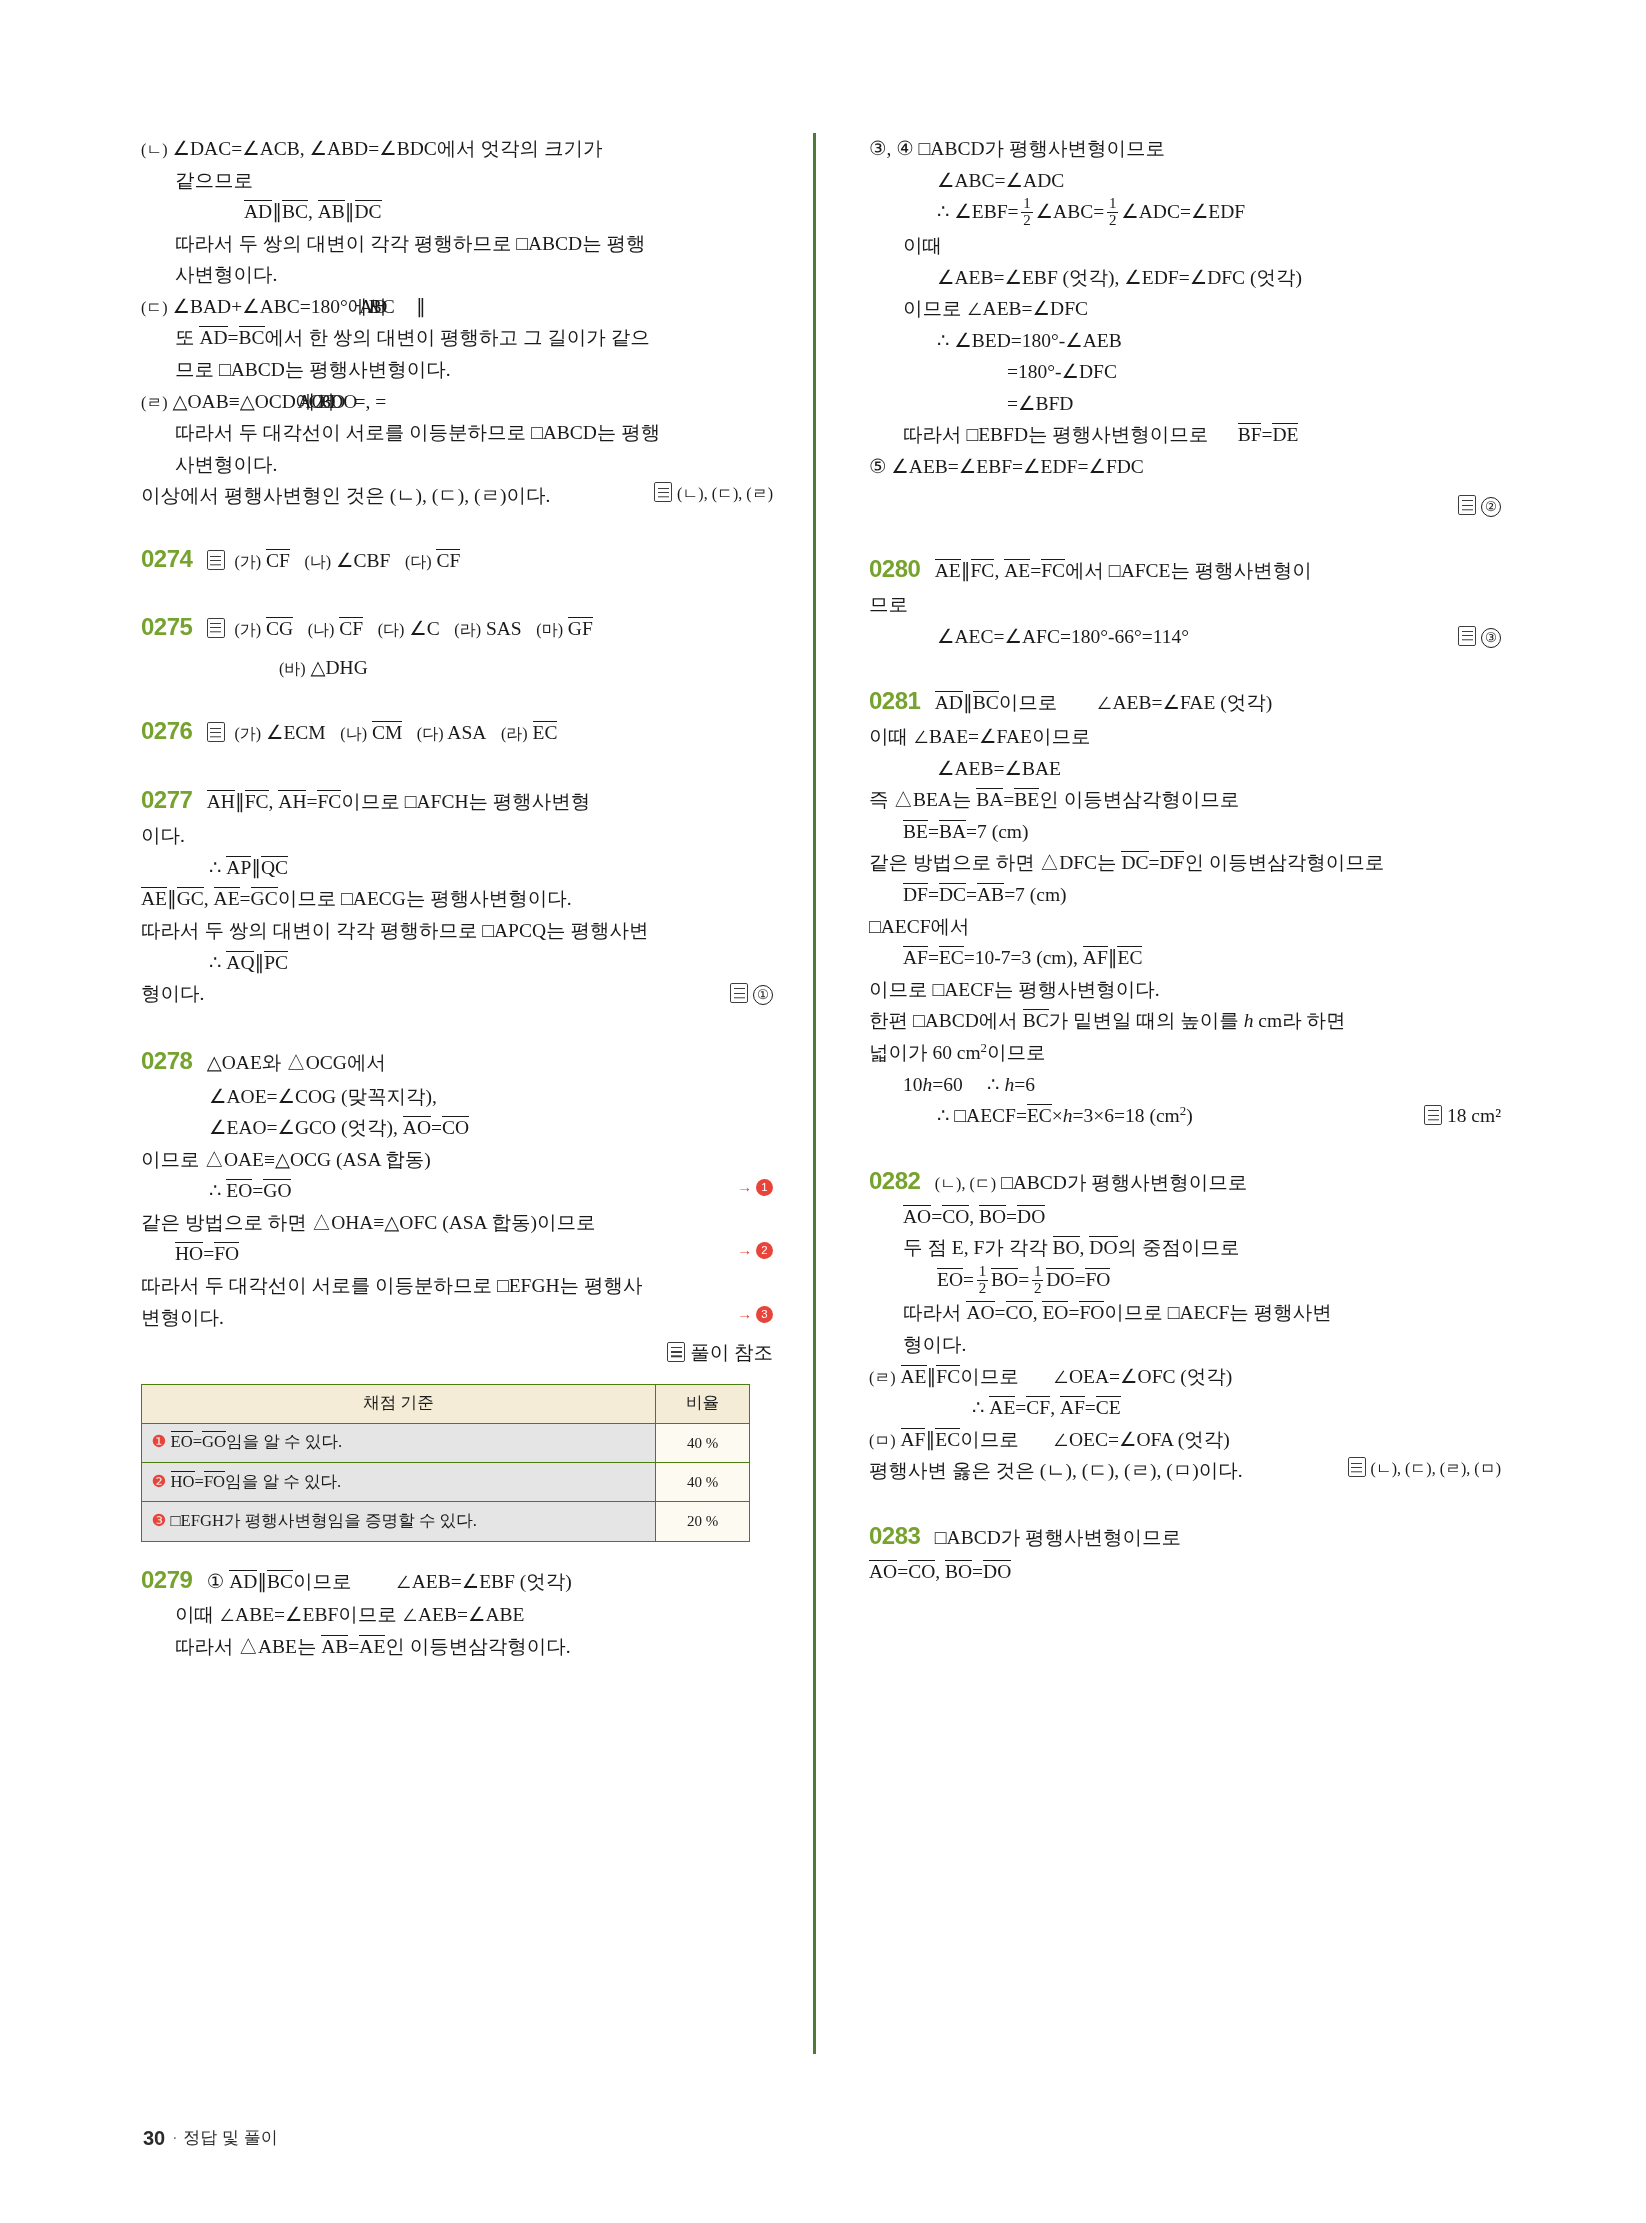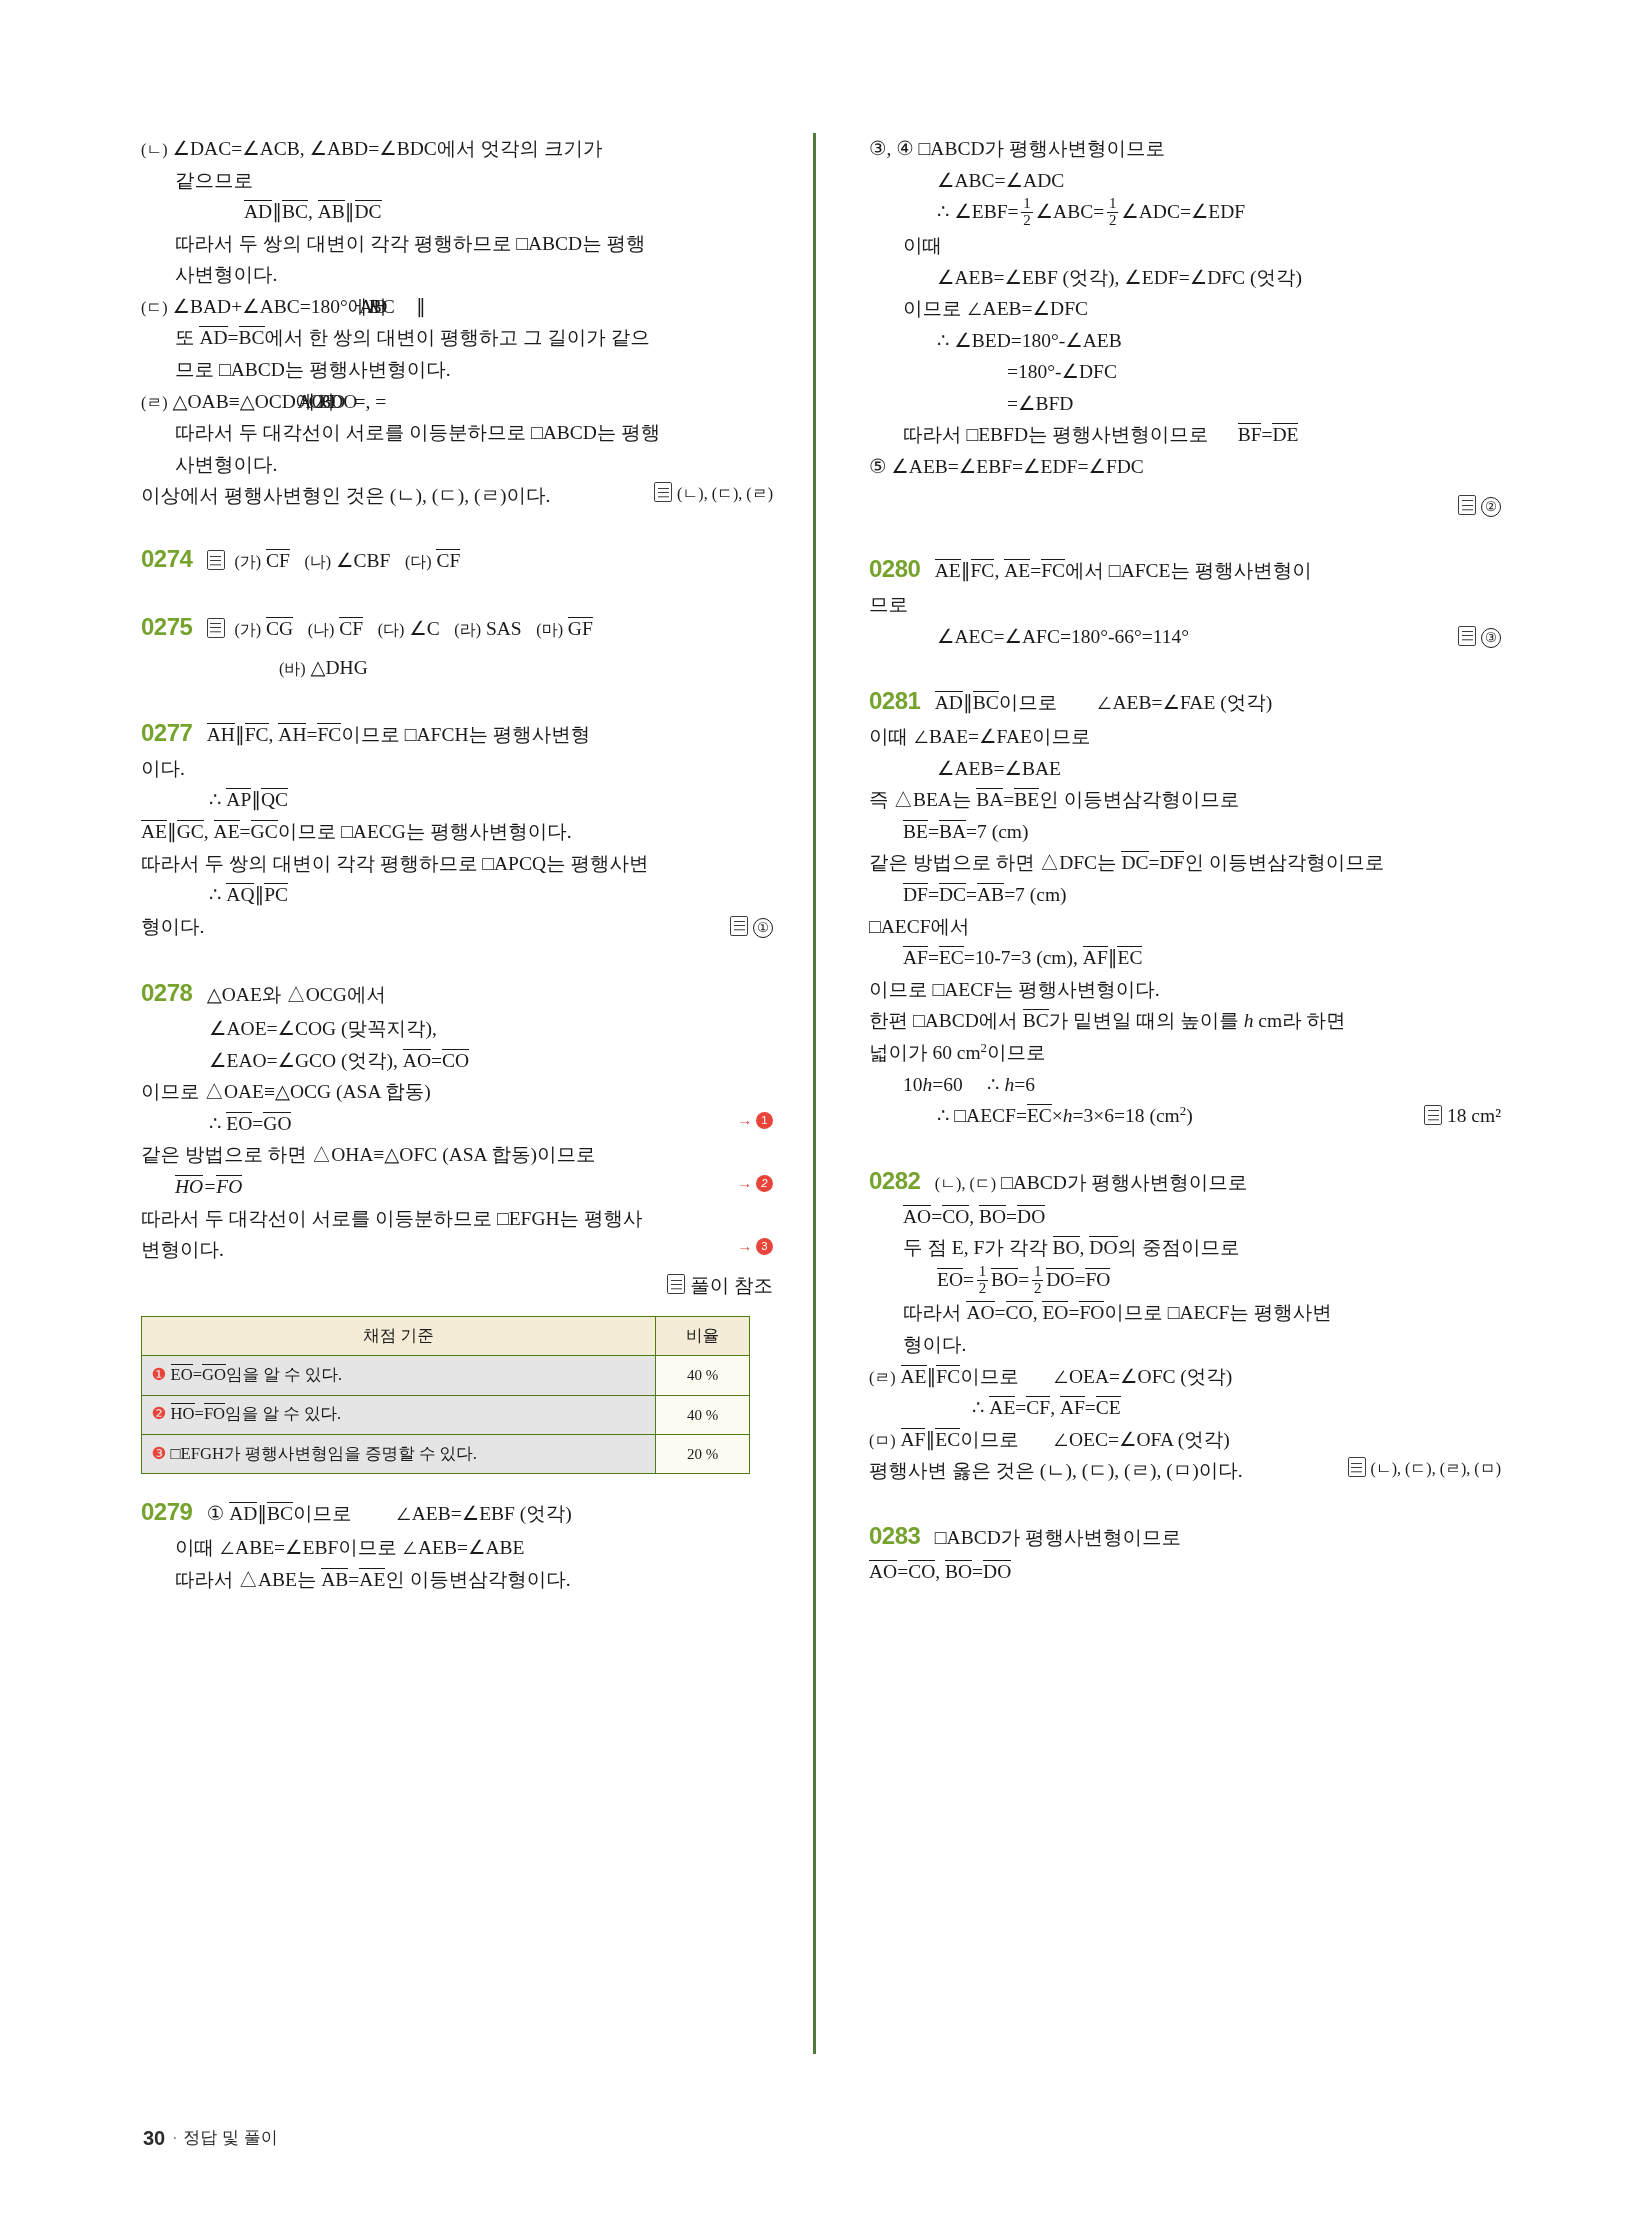--- a/index.html
+++ b/index.html
@@ -246,20 +246,32 @@
         <span class="sub">(라)</span>
         <span>SAS</span>&nbsp;&nbsp;
         <span class="sub">(마)</span>
         <span class="ov">GF</span>
         <div class="line indent4" style="margin-top:5.7px;">
           <span class="sub">(바)</span>
           <span>△DHG</span>
         </div>
       </div>
 
+      <div class="block" style="margin-top:28.5px;">
+        <span class="qnum">0276</span>
+        <span class="ansicon"></span>
+        <span class="sub">(가)</span>
+        <span>∠ECM</span>&nbsp;&nbsp;
+        <span class="sub">(나)</span>
+        <span class="ov">CM</span>&nbsp;&nbsp;
+        <span class="sub">(다)</span>
+        <span>ASA</span>&nbsp;&nbsp;
+        <span class="sub">(라)</span>
+        <span class="ov">EC</span>
+      </div>
 
       <div class="block" style="margin-top:30px;">
         <span class="qnum">0277</span>
         <span><span class="ov">AH</span>∥<span class="ov">FC</span>, <span class="ov">AH</span>=<span class="ov">FC</span>이므로 □AFCH는 평행사변형</span>
         <div class="line">이다.</div>
         <div class="line indent2">∴ <span class="ov">AP</span>∥<span class="ov">QC</span></div>
         <div class="line"><span class="ov">AE</span>∥<span class="ov">GC</span>, <span class="ov">AE</span>=<span class="ov">GC</span>이므로 □AECG는 평행사변형이다.</div>
         <div class="line">따라서 두 쌍의 대변이 각각 평행하므로 □APCQ는 평행사변</div>
         <div class="line indent2">∴ <span class="ov">AQ</span>∥<span class="ov">PC</span></div>
         <div class="line" style="position:relative;">
@@ -274,21 +286,21 @@
         <span class="qnum">0278</span>
         <span>△OAE와 △OCG에서</span>
         <div class="line indent2">∠AOE=∠COG (맞꼭지각),</div>
         <div class="line indent2">∠EAO=∠GCO (엇각), <span class="ov">AO</span>=<span class="ov">CO</span></div>
         <div class="line">이므로     △OAE≡△OCG (ASA 합동)</div>
         <div class="line indent2" style="position:relative;">
           ∴ <span class="ov">EO</span>=<span class="ov">GO</span>
           <span class="stepmark" style="position:absolute; right:0;">→ <span class="stepdot">1</span></span>
         </div>
         <div class="line">같은 방법으로 하면 △OHA≡△OFC (ASA 합동)이므로</div>
-        <div class="line indent1" style="position:relative;font-style:italic;">
+        <div class="line indent1" style="position:relative;">
           <span class="ov">HO</span>=<span class="ov">FO</span>
           <span class="stepmark" style="position:absolute; right:0;">→ <span class="stepdot">2</span></span>
         </div>
         <div class="line">따라서 두 대각선이 서로를 이등분하므로 □EFGH는 평행사</div>
         <div class="line" style="position:relative;">
           <span>변형이다.</span>
           <span class="stepmark" style="position:absolute; right:0;">→ <span class="stepdot">3</span></span>
         </div>
         <div class="line right-ans" style="margin-top:3.8px;">
           <span class="ansicon"></span><span>풀이 참조</span>

